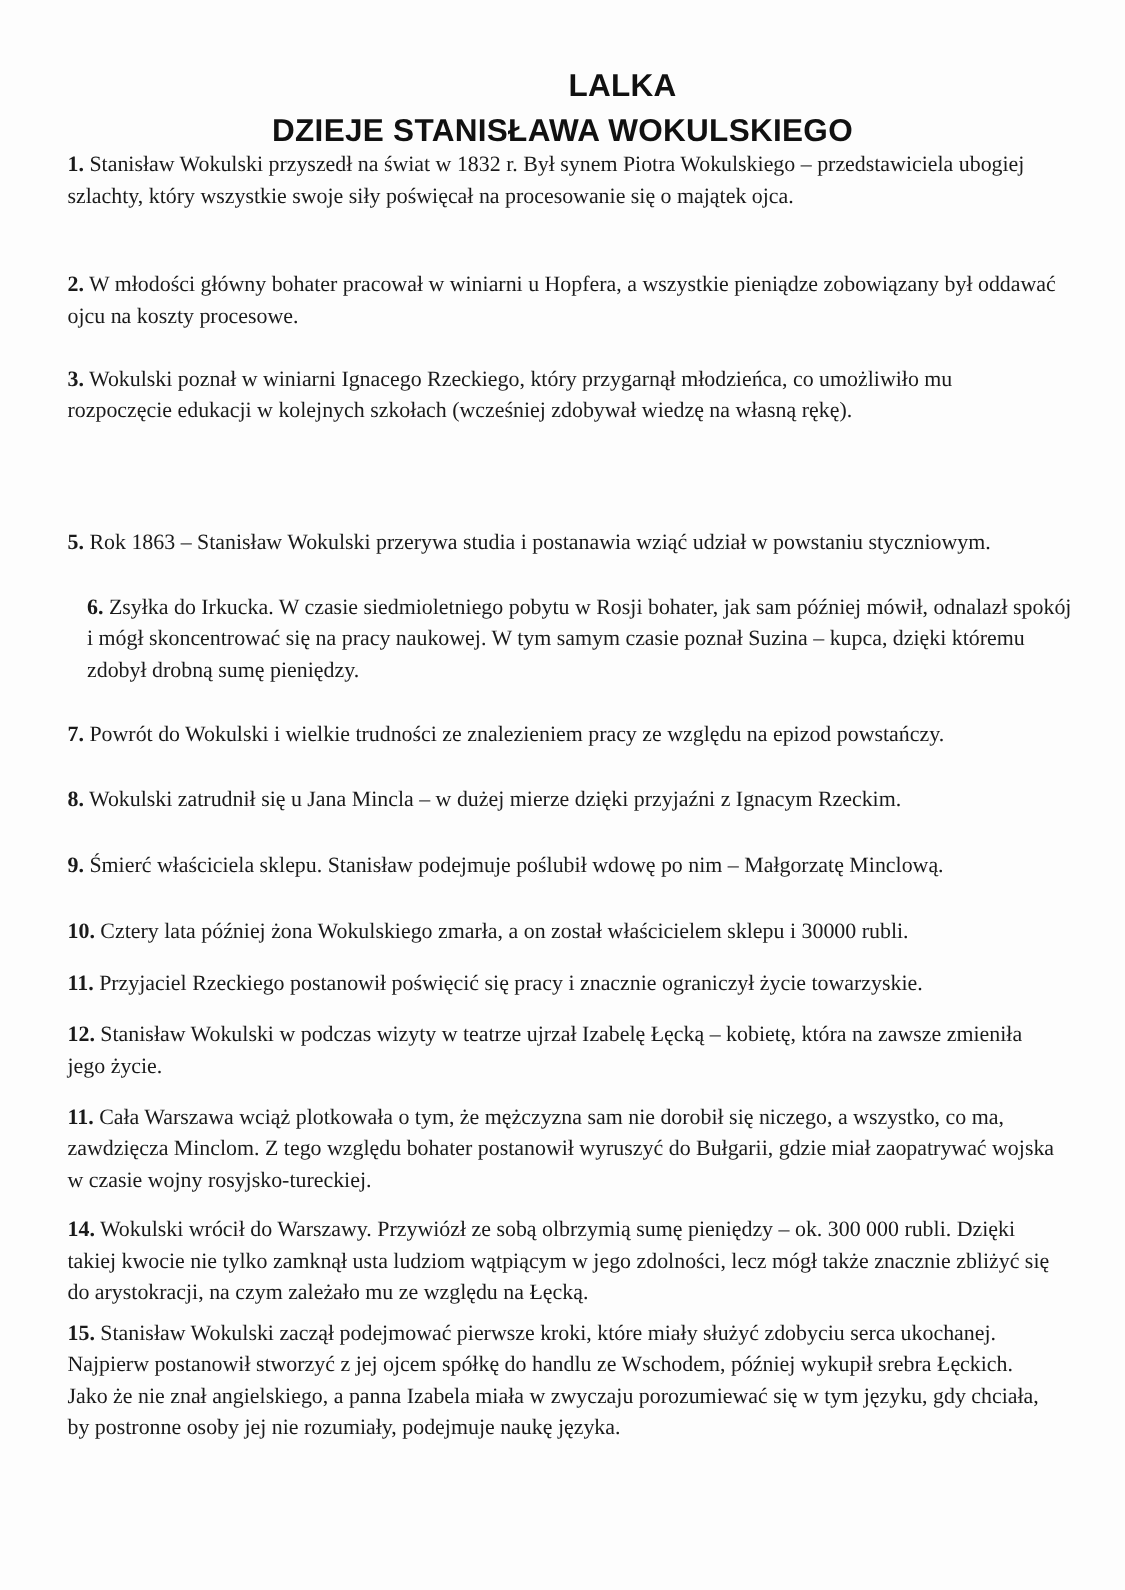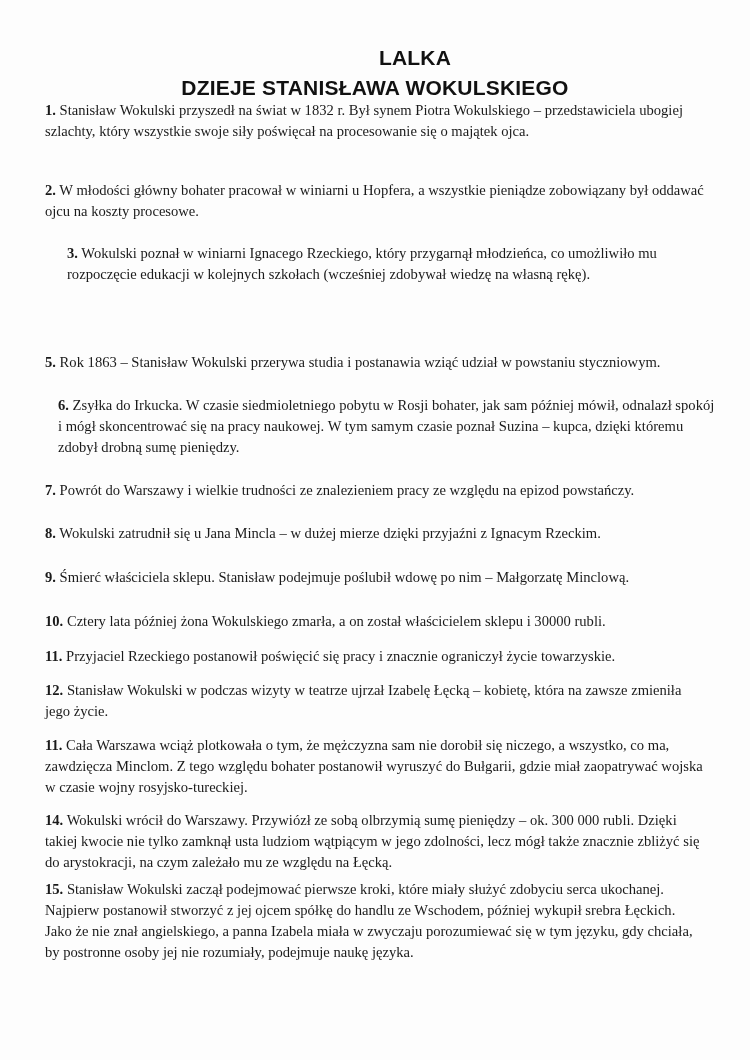--- a/index.html
+++ b/index.html
@@ -53,28 +53,28 @@
 <body>
 
 <div class="page">
   <h1 class="title t1">LALKA</h1>
   <h2 class="title t2">DZIEJE STANISŁAWA WOKULSKIEGO</h2>
 
   <p class="para" style="top:100px;"><span class="num">1.</span> <span>Stanisław Wokulski przyszedł na świat w 1832 r. Był synem Piotra Wokulskiego – przedstawiciela ubogiej szlachty, który wszystkie swoje siły poświęcał na procesowanie się o majątek ojca.</span></p>
 
   <p class="para" style="top:180px;"><span class="num">2.</span> <span>W młodości główny bohater pracował w winiarni u Hopfera, a wszystkie pieniądze zobowiązany był oddawać ojcu na koszty procesowe.</span></p>
 
-  <p class="para" style="top:243px;margin-left:22px;"><span class="num">3.</span> <span>Wokulski poznał w winiarni Ignacego Rzeckiego, który przygarnął młodzieńca, co umożliwiło mu rozpoczęcie edukacji w kolejnych szkołach (wcześniej zdobywał wiedzę na własną rękę).</span></p>
+  <p class="para" style="top:243px;"><span class="num">3.</span> <span>Wokulski poznał w winiarni Ignacego Rzeckiego, który przygarnął młodzieńca, co umożliwiło mu rozpoczęcie edukacji w kolejnych szkołach (wcześniej zdobywał wiedzę na własną rękę).</span></p>
 
 
   <p class="para" style="top:352px;"><span class="num">5.</span> <span>Rok 1863 – Stanisław Wokulski przerywa studia i postanawia wziąć udział w powstaniu styczniowym.</span></p>
 
   <p class="para" style="top:395px;margin-left:13px;"><span class="num">6.</span> <span>Zsyłka do Irkucka. W czasie siedmioletniego pobytu w Rosji bohater, jak sam później mówił, odnalazł spokój i mógł skoncentrować się na pracy naukowej. W tym samym czasie poznał Suzina – kupca, dzięki któremu zdobył drobną sumę pieniędzy.</span></p>
 
-  <p class="para" style="top:480px;"><span class="num">7.</span> <span>Powrót do Warszawy i wielkie trudności ze znalezieniem pracy ze względu na epizod powstańczy.</span></p>
+  <p class="para" style="top:480px;"><span class="num">7.</span> <span>Powrót do Wokulski i wielkie trudności ze znalezieniem pracy ze względu na epizod powstańczy.</span></p>
 
   <p class="para" style="top:523px;"><span class="num">8.</span> <span>Wokulski zatrudnił się u Jana Mincla – w dużej mierze dzięki przyjaźni z Ignacym Rzeckim.</span></p>
 
   <p class="para" style="top:567px;"><span class="num">9.</span> <span>Śmierć właściciela sklepu. Stanisław podejmuje poślubił wdowę po nim – Małgorzatę Minclową.</span></p>
 
   <p class="para" style="top:611px;"><span class="num">10.</span> <span>Cztery lata później żona Wokulskiego zmarła, a on został właścicielem sklepu i 30000 rubli.</span></p>
 
   <p class="para" style="top:646px;"><span class="num">11.</span> <span>Przyjaciel Rzeckiego postanowił poświęcić się pracy i znacznie ograniczył życie towarzyskie.</span></p>
 
   <p class="para" style="top:680px;"><span class="num">12.</span> <span>Stanisław Wokulski w podczas wizyty w teatrze ujrzał Izabelę Łęcką – kobietę, która na zawsze zmieniła jego życie.</span></p>

